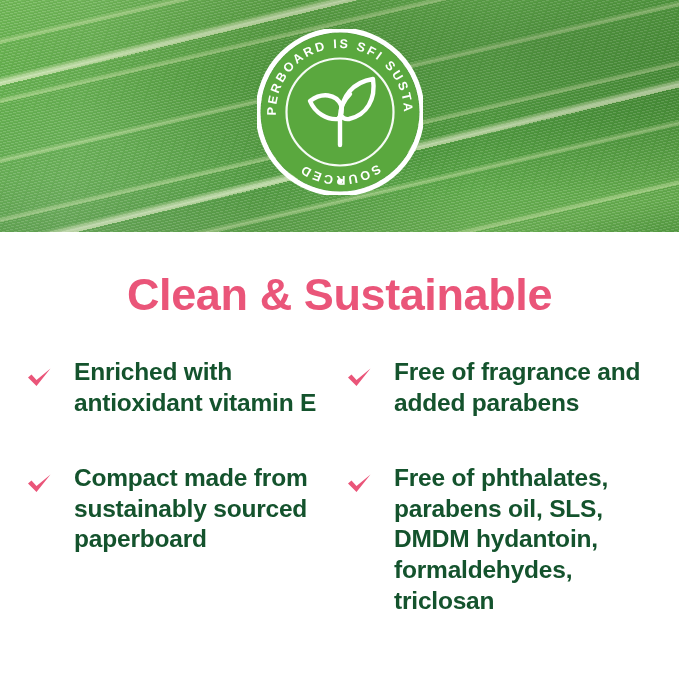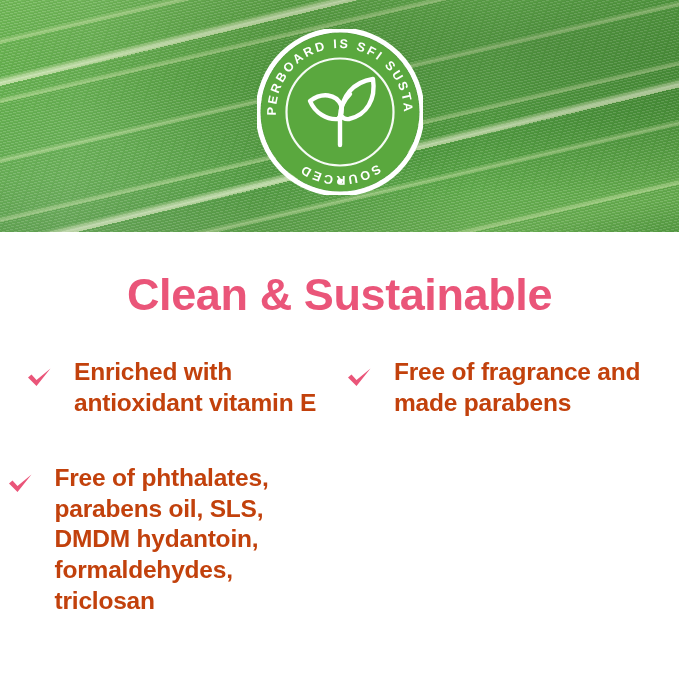--- a/index.html
+++ b/index.html
@@ -154,21 +154,21 @@
   .check {
     flex: 0 0 auto;
     width: 30px;
     height: 30px;
     margin-top: 5px;
     margin-right: 18px;
   }
   .check svg { display: block; width: 30px; height: 30px; }
 
   .feature-text {
-    color: #c2410c;
+    color: #14532d;
     font-size: 24.5px;
     font-weight: bold;
     line-height: 1.26;
     letter-spacing: -0.2px;
     max-width: 255px;
   }
   .row-2 { margin-top: 44px; }
 </style>
 </head>
 <body>
@@ -234,26 +234,36 @@
             <span class="feature-text">Enriched with antioxidant vitamin E</span>
           </div>
         </div>
         <div class="feature-col">
           <div class="feature right">
             <span class="check">
               <svg viewBox="0 0 30 30" xmlns="http://www.w3.org/2000/svg">
                 <path d="M2 15.5 L10.5 24 L28.5 1.5 L24.5 6.5 L10.5 18 L5.5 12.5 Z" fill="#ea5579"></path>
               </svg>
             </span>
-            <span class="feature-text">Free of fragrance and made parabens</span>
+            <span class="feature-text">Free of fragrance and added parabens</span>
           </div>
         </div>
       </div>
 
       <div class="feature-row row-2">
+        <div class="feature-col">
+          <div class="feature left">
+            <span class="check">
+              <svg viewBox="0 0 30 30" xmlns="http://www.w3.org/2000/svg">
+                <path d="M2 15.5 L10.5 24 L28.5 1.5 L24.5 6.5 L10.5 18 L5.5 12.5 Z" fill="#ea5579"></path>
+              </svg>
+            </span>
+            <span class="feature-text">Compact made from sustainably sourced paperboard</span>
+          </div>
+        </div>
         <div class="feature-col">
           <div class="feature right">
             <span class="check">
               <svg viewBox="0 0 30 30" xmlns="http://www.w3.org/2000/svg">
                 <path d="M2 15.5 L10.5 24 L28.5 1.5 L24.5 6.5 L10.5 18 L5.5 12.5 Z" fill="#ea5579"></path>
               </svg>
             </span>
             <span class="feature-text">Free of phthalates, parabens oil, SLS, DMDM hydantoin, formaldehydes, triclosan</span>
           </div>
         </div>

